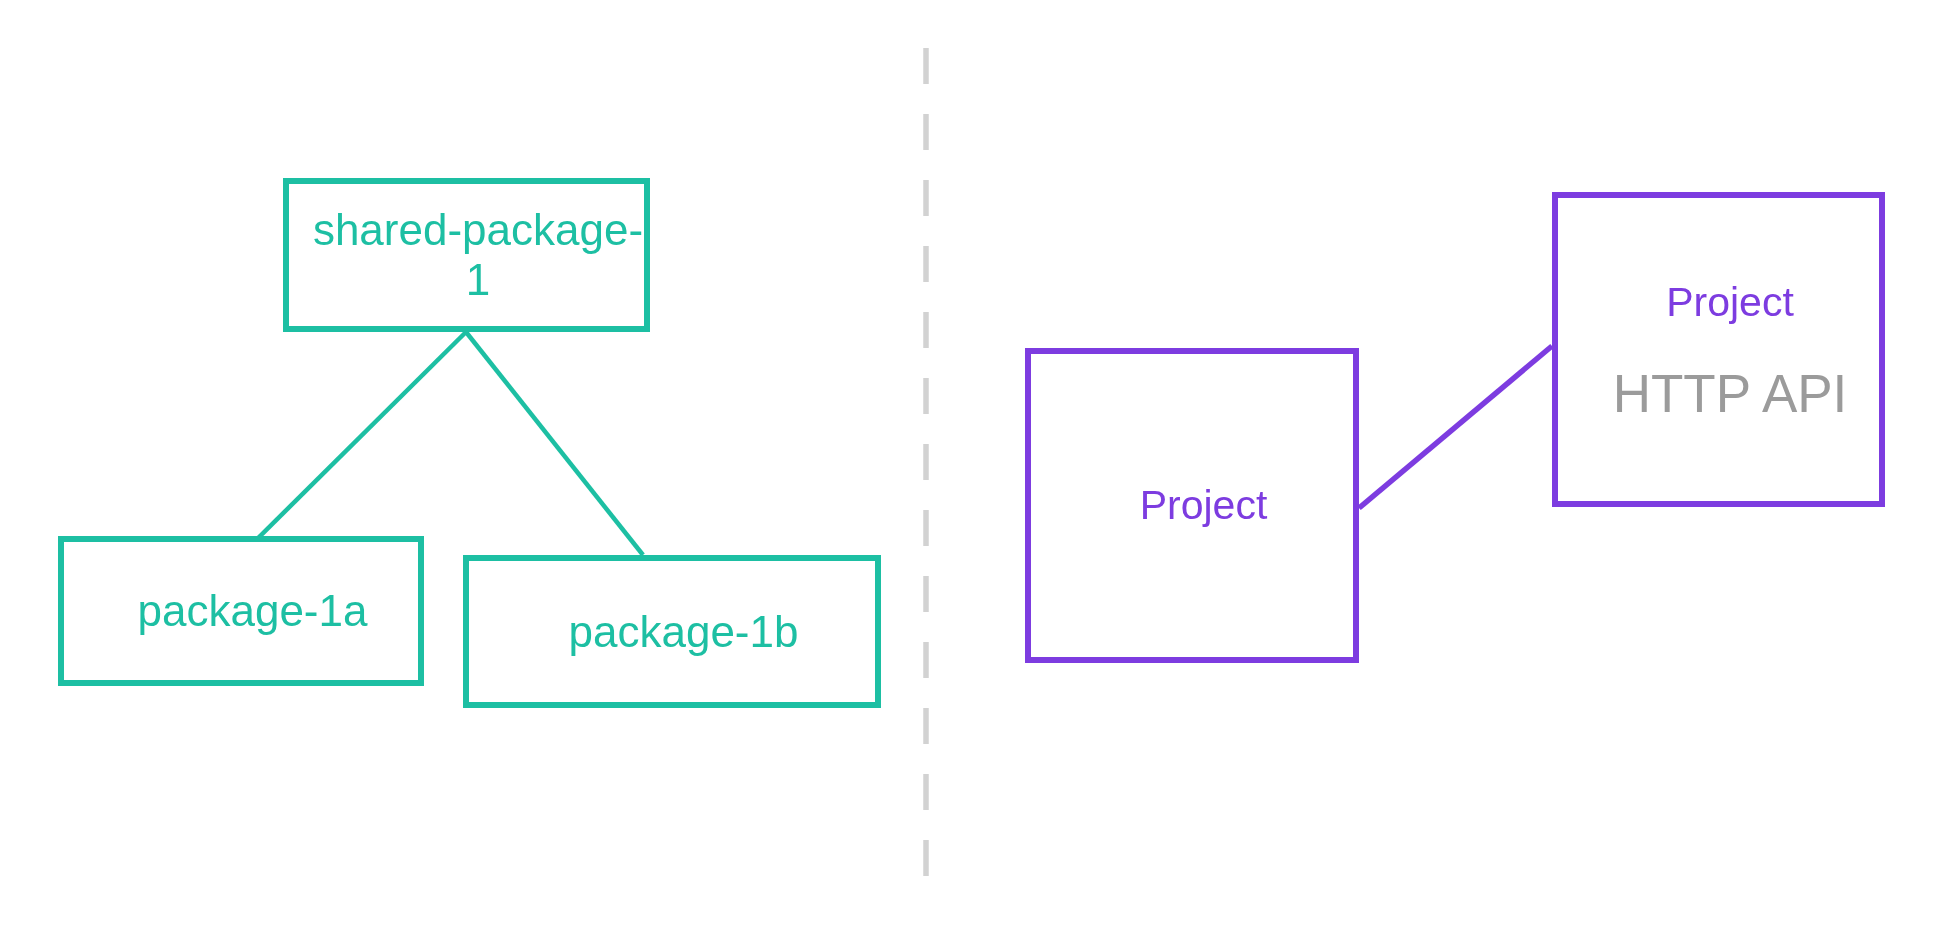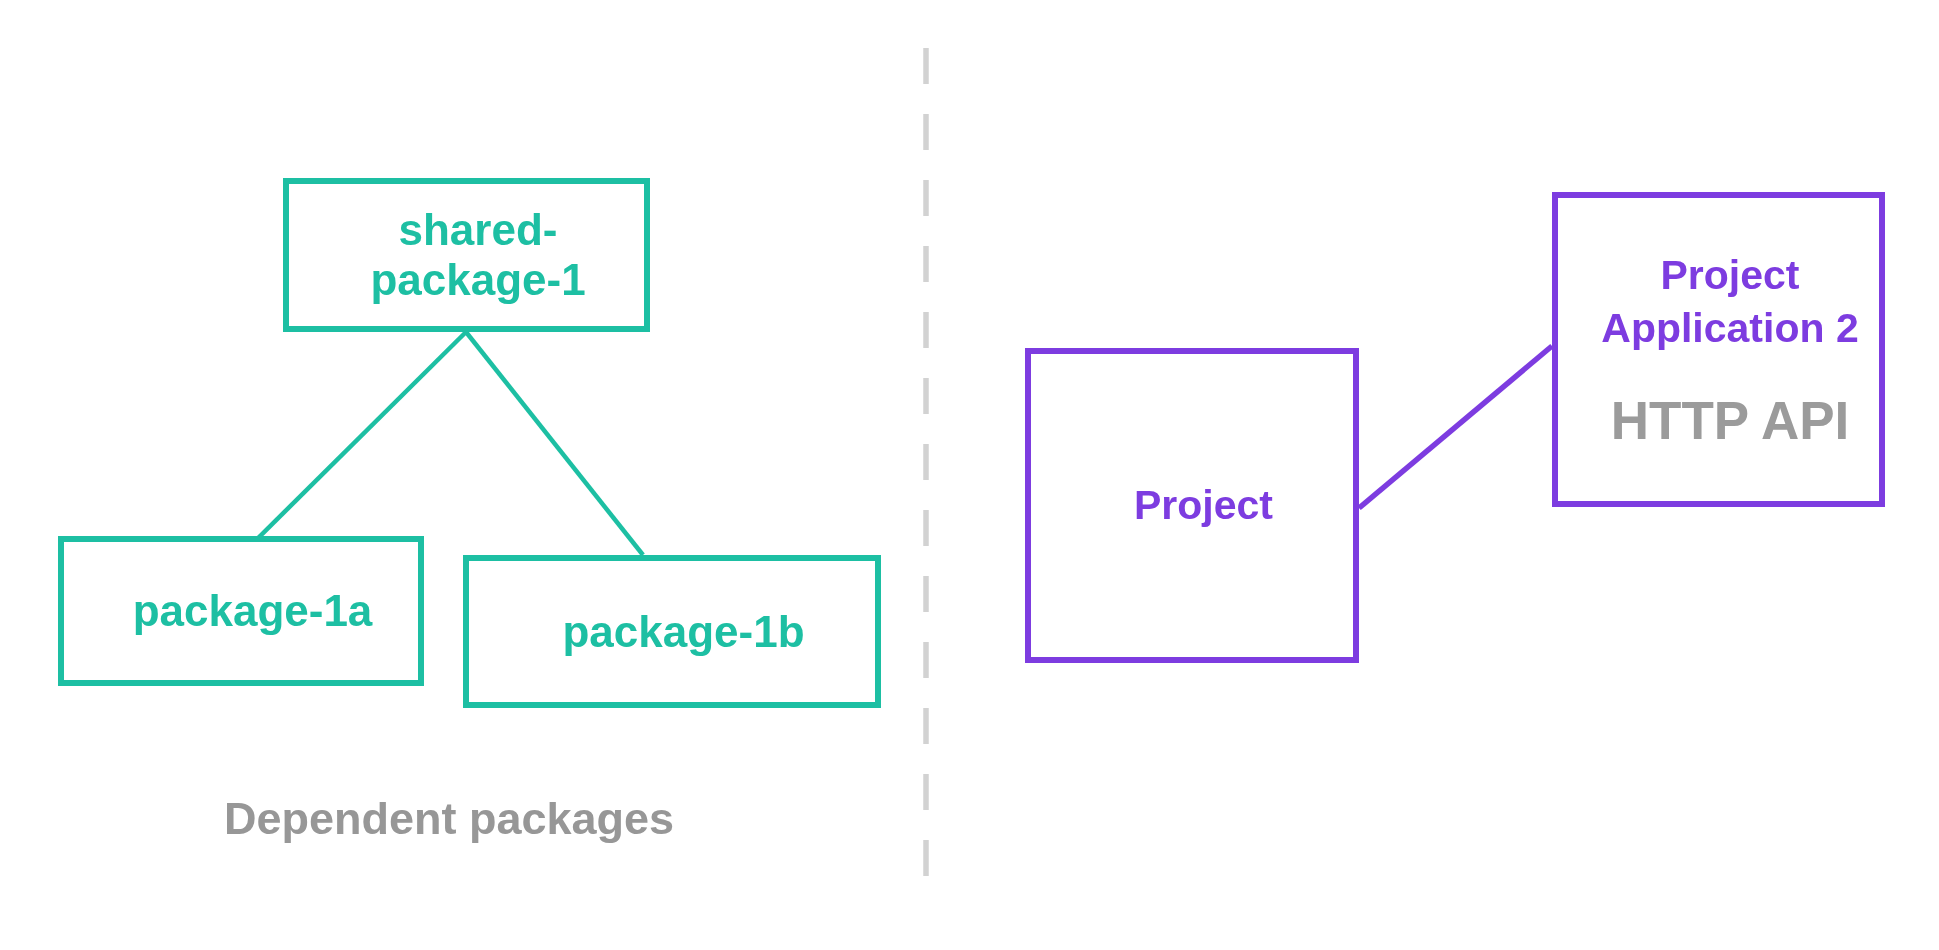--- a/index.html
+++ b/index.html
@@ -37,21 +37,21 @@
   }
   .node {
     position: absolute;
     box-sizing: border-box;
     display: flex;
     flex-direction: column;
     align-items: center;
     justify-content: center;
     text-align: center;
     background: var(--bg);
-    font-weight: bold;
+    font-weight: normal;
     padding-left: 23px;
   }
   .node.teal {
     border: 6px solid var(--teal);
     color: var(--teal);
     font-size: 44px;
   }
   .node.purple {
     border: 6px solid var(--purple);
     color: var(--purple);
@@ -103,19 +103,17 @@
   <div class="node teal node-pkg1b">
     <span>package-1b</span>
   </div>
 
   <div class="node purple node-app1">
     <span>Project</span>
   </div>
 
   <div class="node purple node-app2">
     <span>Project</span>
-    <span>Application 2</span>
     <span class="subtitle">HTTP API</span>
   </div>
 
-  <div class="caption caption-left">Dependent packages</div>
 
 </div>
 
 </body></html>

